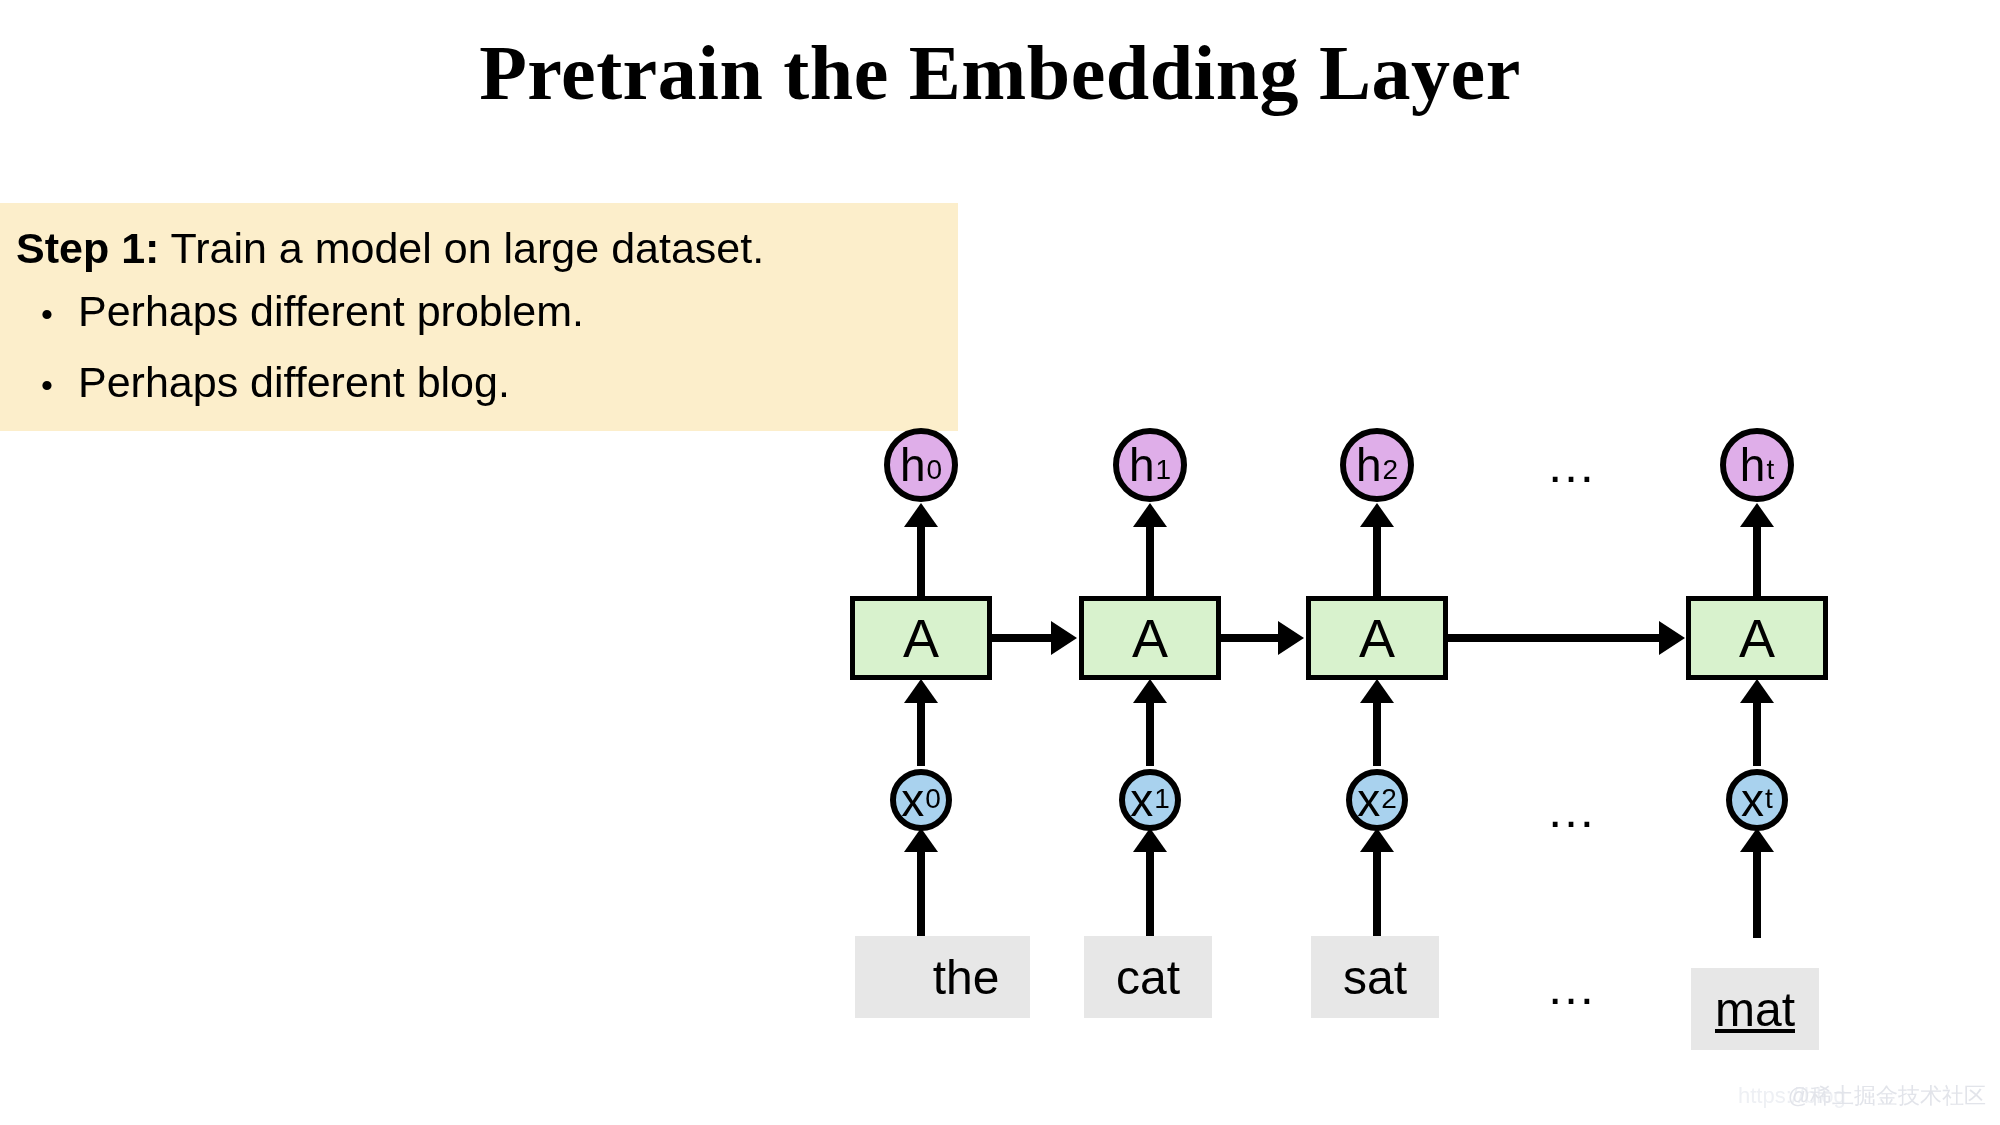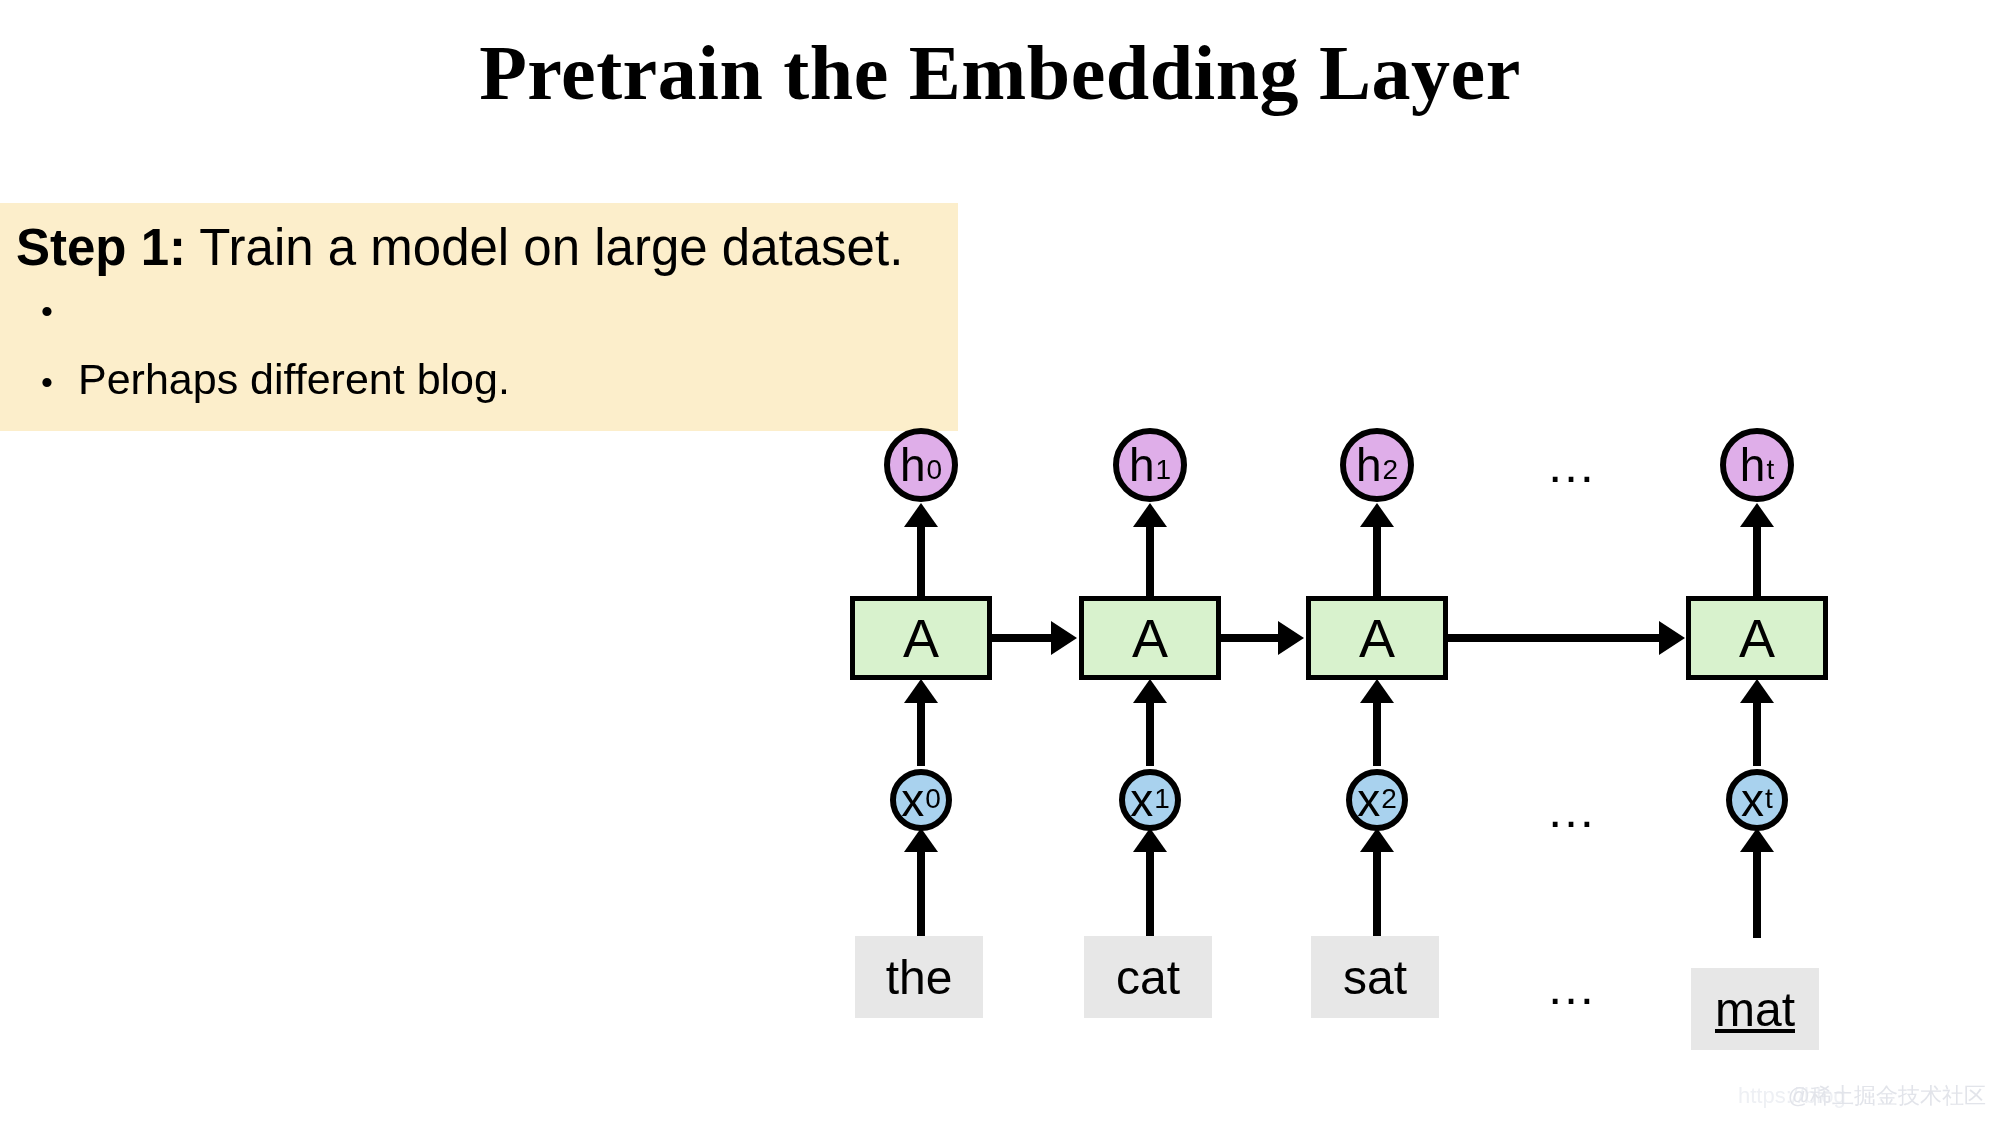--- a/index.html
+++ b/index.html
@@ -36,21 +36,21 @@
     position: absolute;
     left: 0px;
     top: 203px;
     width: 958px;
     height: 228px;
     background: #fceecb;
     box-sizing: border-box;
     padding: 16px 0 0 16px;
   }
   #callout .line1 {
-    font-size: 51px;
+    font-size: 43px;
     line-height: 58px;
     white-space: nowrap;
   }
   #callout .line1 .strong { font-weight: bold; }
   #callout .bullet-row {
     display: flex;
     align-items: baseline;
     font-size: 43px;
     line-height: 68px;
     white-space: nowrap;
@@ -159,20 +159,21 @@
 <body>
 
 <div id="slide-title">Pretrain the Embedding Layer</div>
 
 <div id="callout">
   <div class="line1">
     <span class="strong">Step 1:</span><span> Train a model on large dataset.</span>
   </div>
   <div class="bullet-row">
     <span class="bullet-dot">•</span>
+    <span>Perhaps different problem.</span>
   </div>
   <div class="bullet-row">
     <span class="bullet-dot">•</span>
     <span>Perhaps different blog.</span>
   </div>
 </div>
 
 <div class="node-circle h" style="left:884px; top:428px; width:74px; height:74px;">
   <span>h</span>
     <span class="sub">0</span>
@@ -254,21 +255,21 @@
 
 <div class="v-line" style="left:1146px; top:848px; height:90px;"></div>
 <div class="v-arrow-head" style="left:1133px; top:828px;"></div>
 
 <div class="v-line" style="left:1373px; top:848px; height:90px;"></div>
 <div class="v-arrow-head" style="left:1360px; top:828px;"></div>
 
 <div class="v-line" style="left:1753px; top:848px; height:90px;"></div>
 <div class="v-arrow-head" style="left:1740px; top:828px;"></div>
 
-<div class="word-box" style="left:855px; top:936px; width:128px; height:82px;">the</div>
+<div class="word-box" style="left:855px; top:936px; width:128px; height:82px;padding-left:47px;">the</div>
 <div class="word-box" style="left:1084px; top:936px; width:128px; height:82px;">cat</div>
 <div class="word-box" style="left:1311px; top:936px; width:128px; height:82px;">sat</div>
 <div class="word-box" style="left:1691px; top:968px; width:128px; height:82px;text-decoration:underline;">mat</div>
 
 <div class="dots" style="left:1546px; top:962px;">…</div>
 
 <div id="watermark">
   <span class="url">https://blog</span><span>@稀土掘金技术社区</span>
 </div>
 

